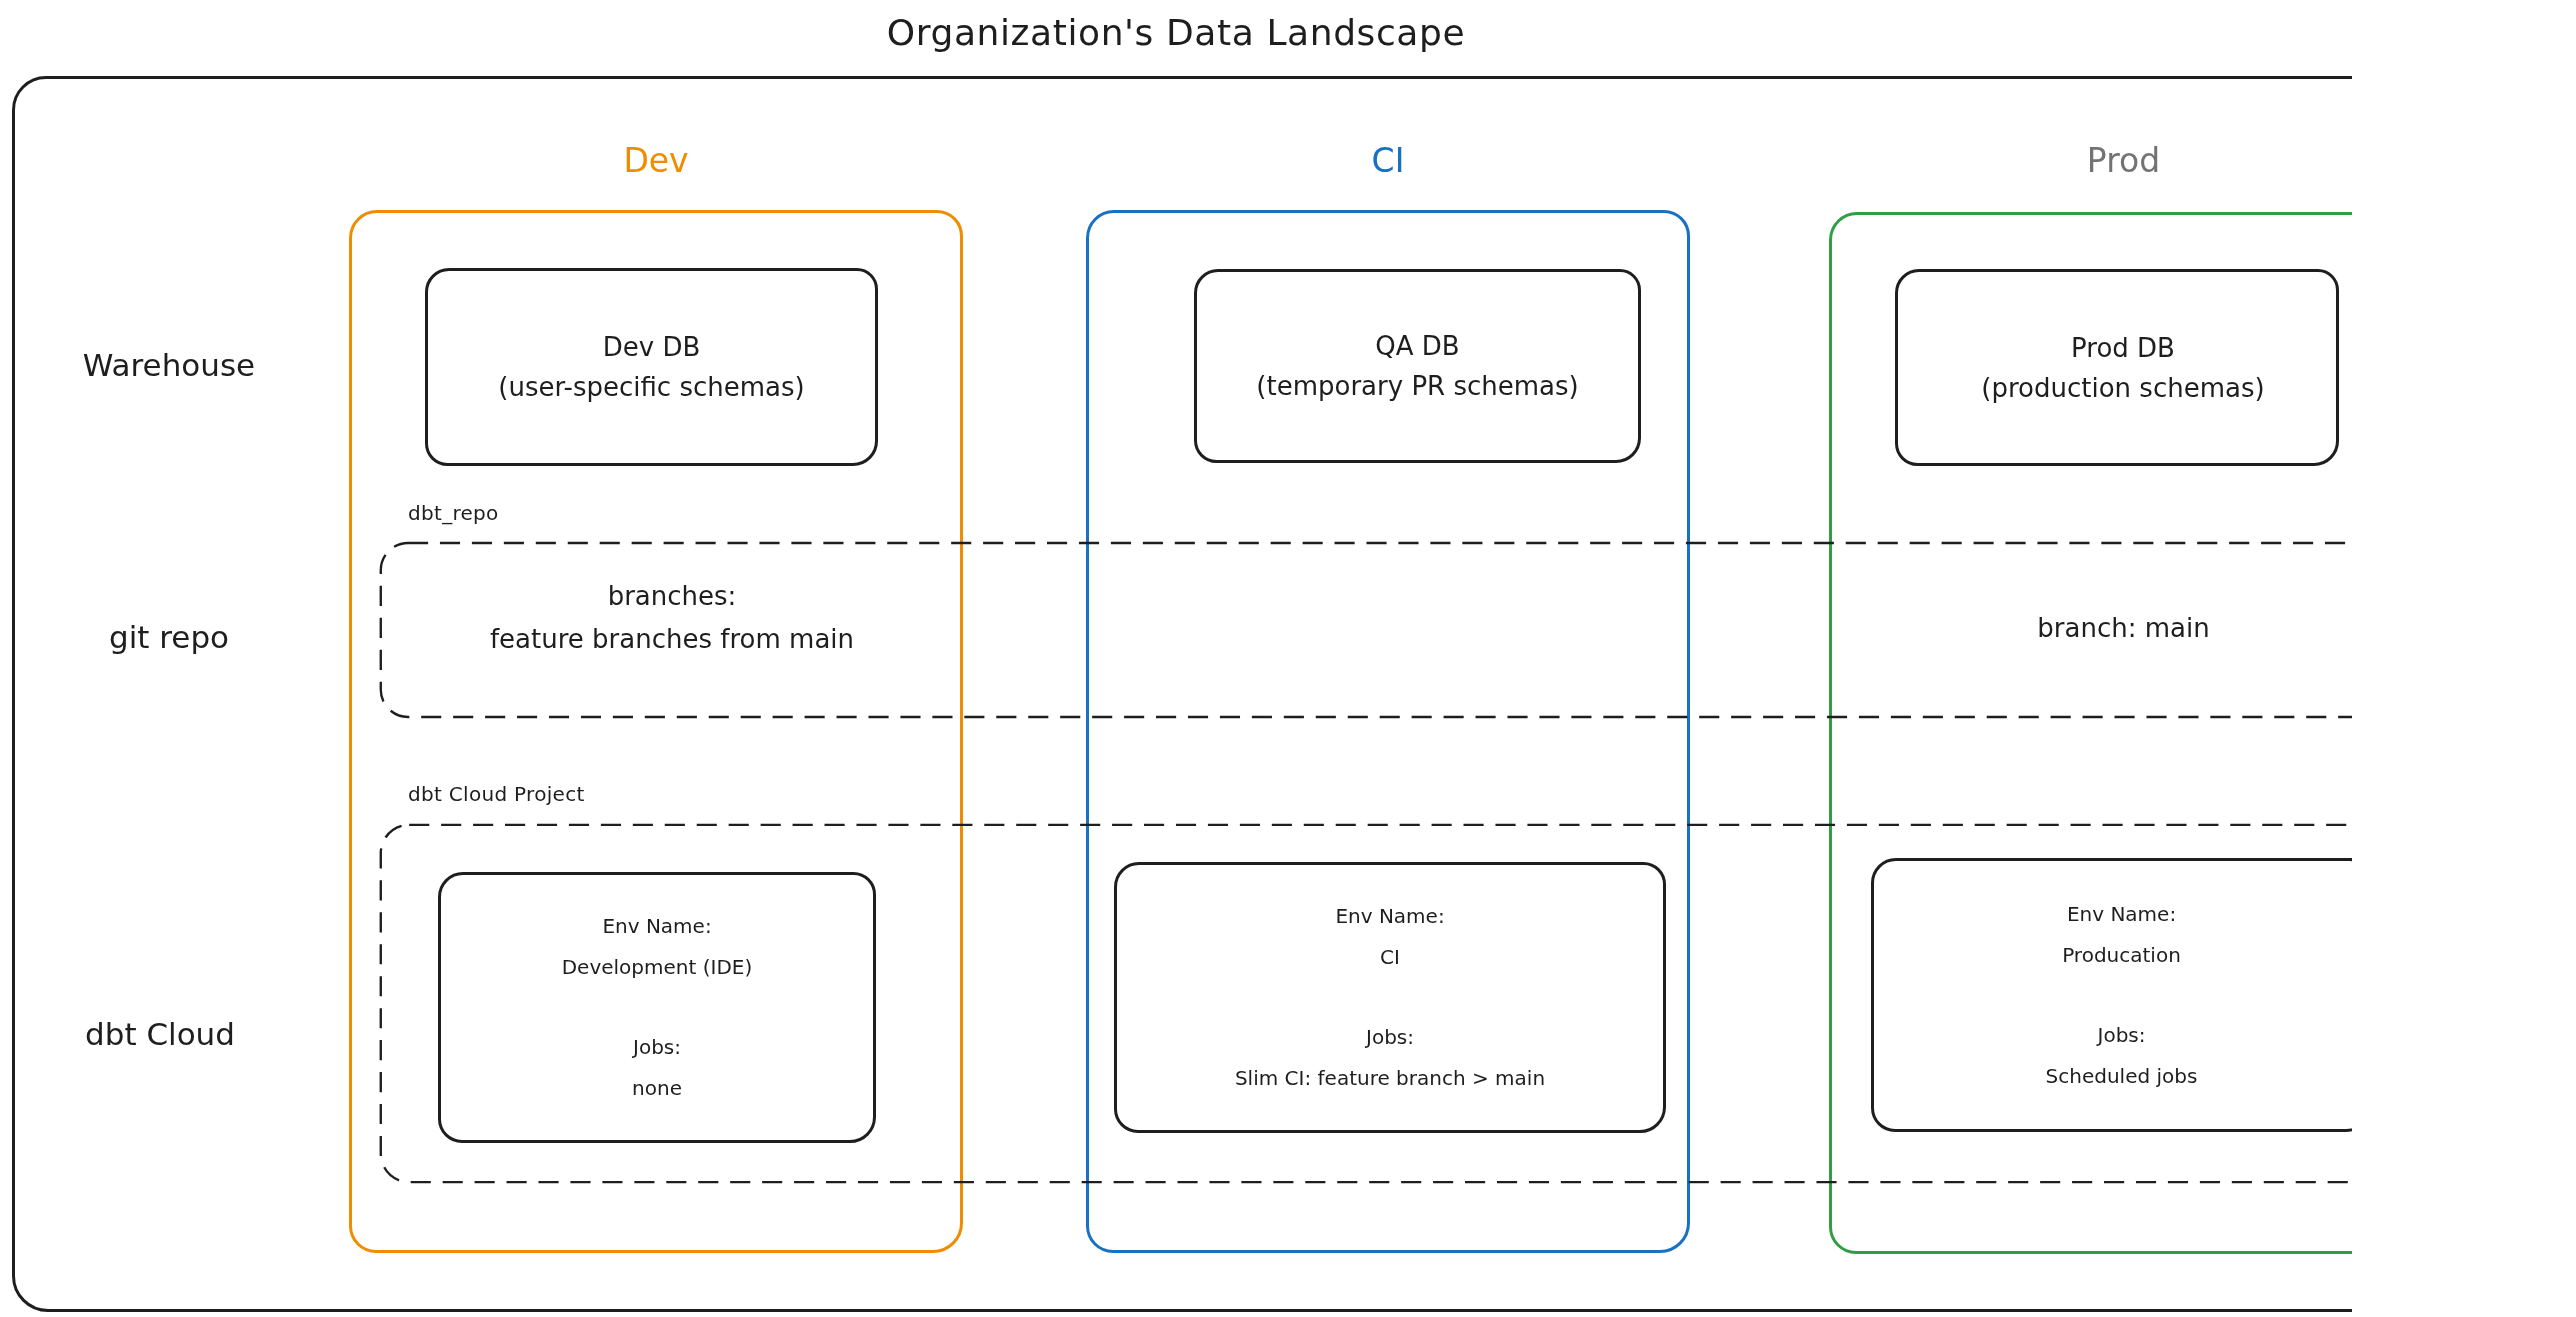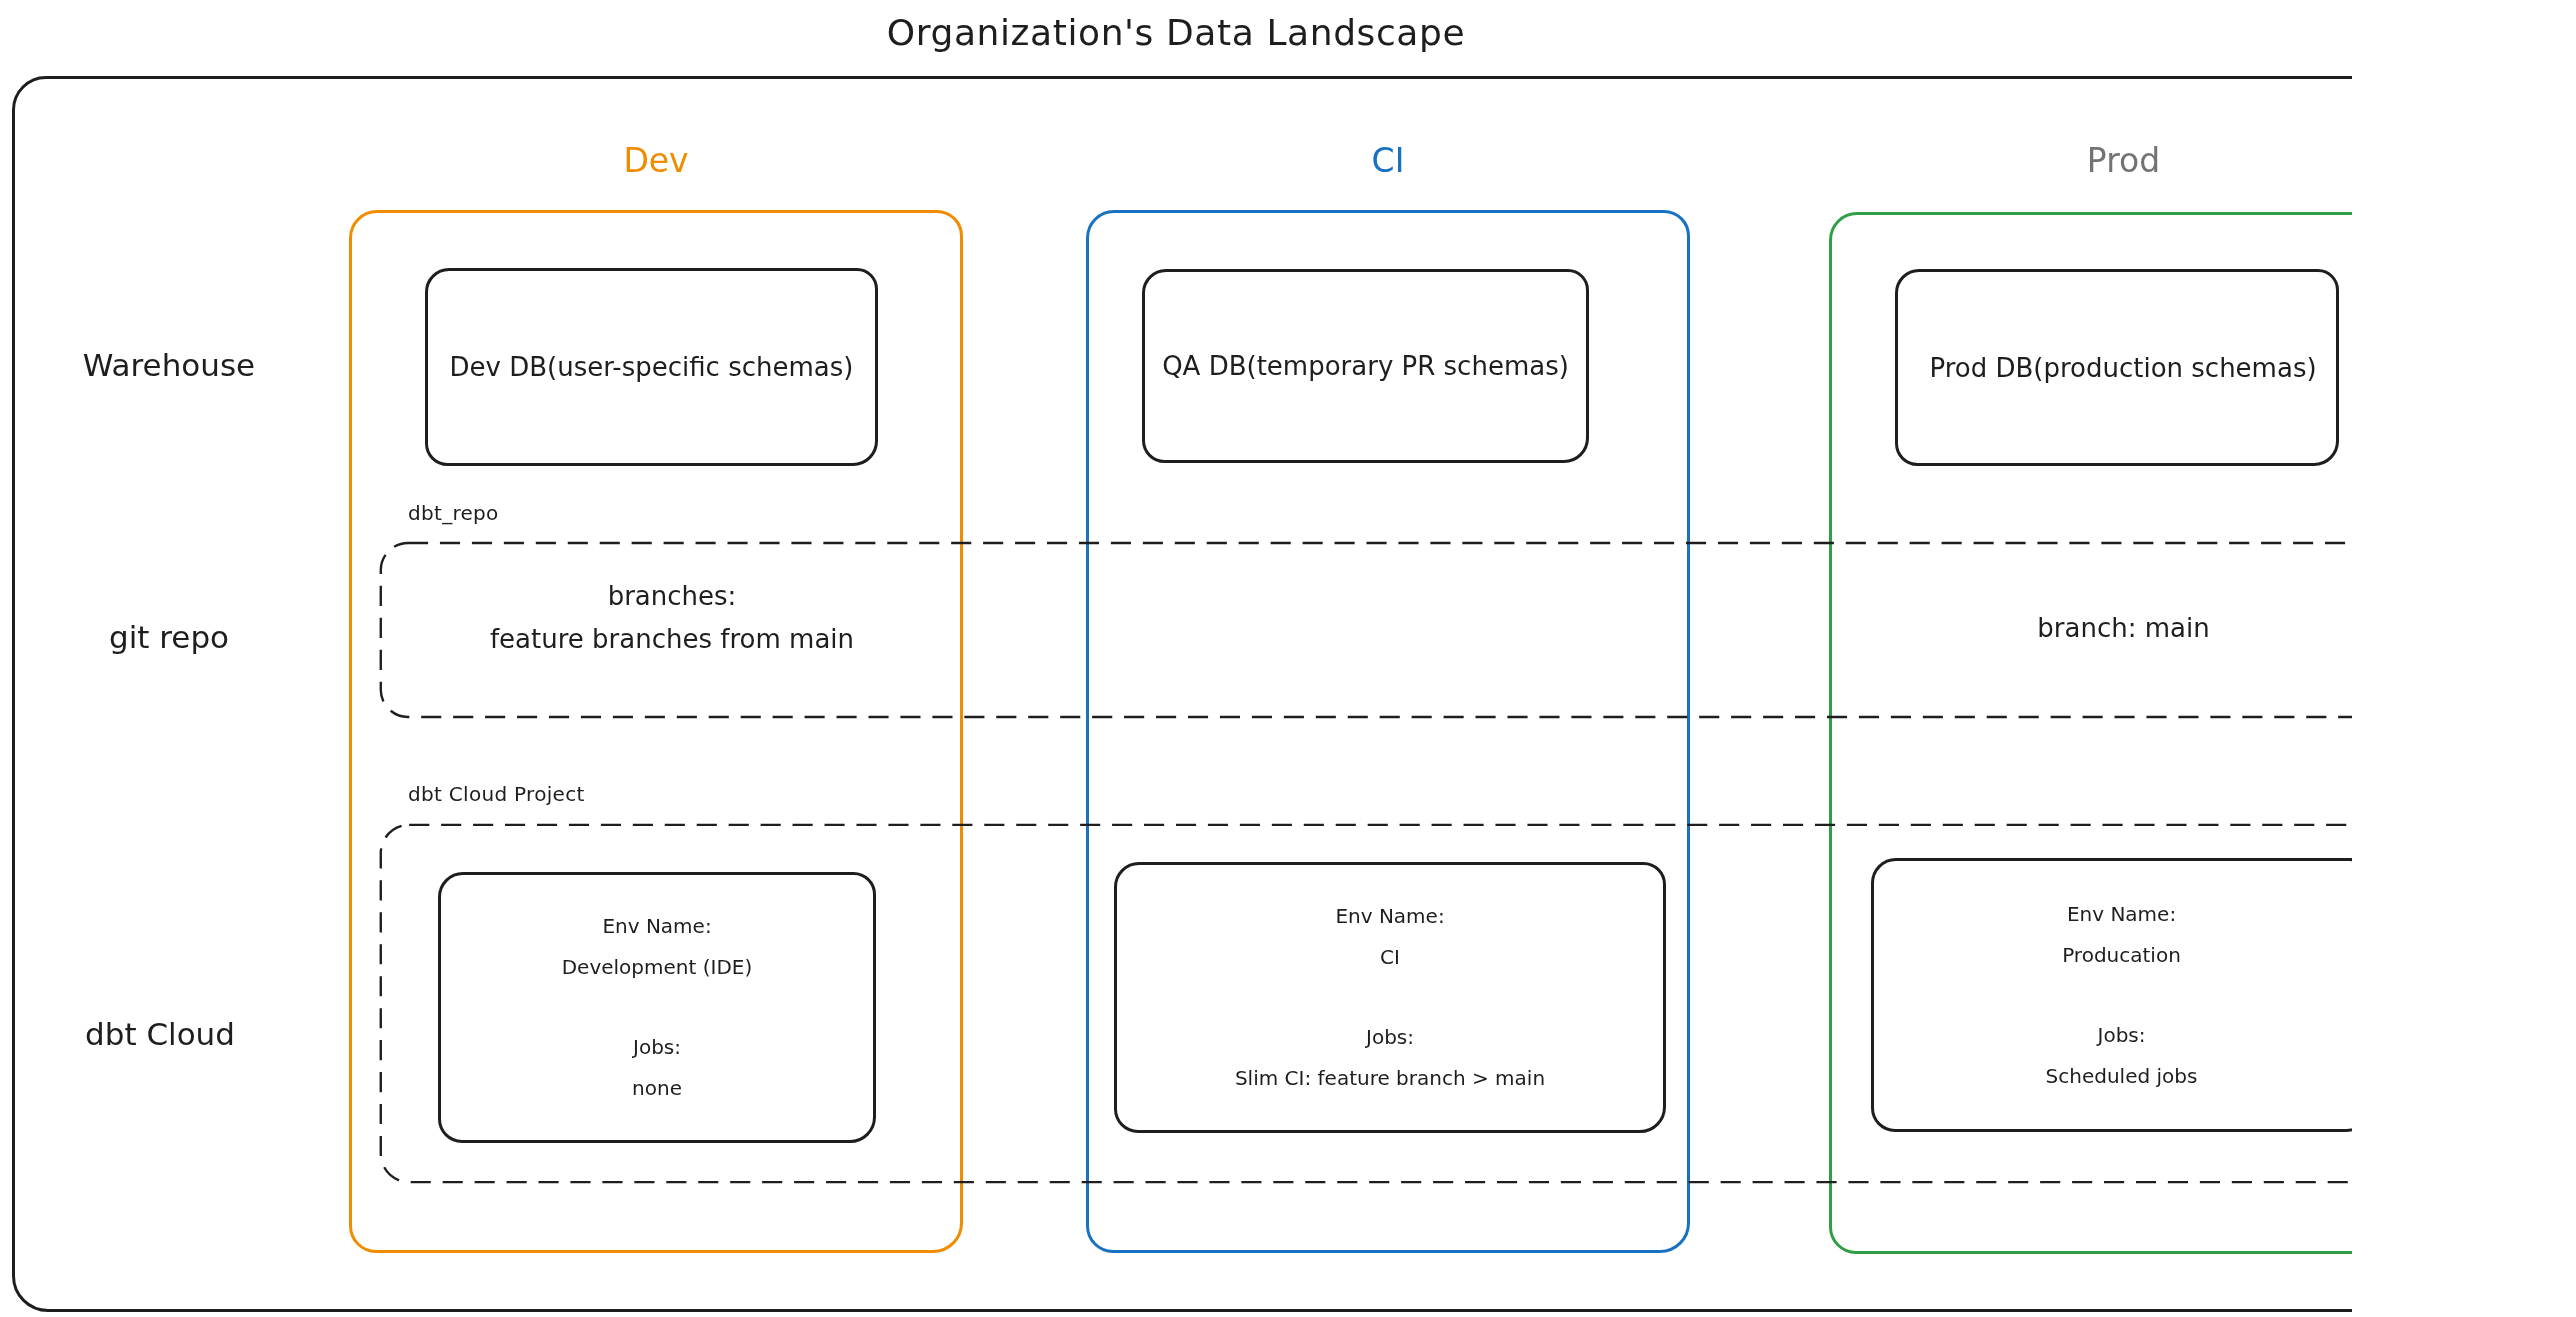--- a/index.html
+++ b/index.html
@@ -51,28 +51,28 @@
   
   .row-label { font-size: 31px; text-align: center; line-height: 54px; }
   #label-warehouse { left: 30px; top: 338px;  width: 278px; }
   #label-git       { left: 30px; top: 610px; width: 278px; }
   #label-dbt       { left: 21px; top: 1007px; width: 278px; }
 
   
   .db-box {
     border: 3px solid #1e1e1e;
     border-radius: 24px 21px 25px 22.5px;
-    display: flex; flex-direction: row;
+    display: flex; flex-direction: column;
     justify-content: center; align-items: center;
     text-align: center;
     font-size: 26px; line-height: 40px;
     background: transparent;
   }
   #dev-db  { left: 425px;  top: 268px; width: 453px; height: 198px; }
-  #qa-db   { left: 1142px; top: 269px; width: 447px; height: 194px; }
+  #qa-db   { left: 1194px; top: 269px; width: 447px; height: 194px; }
   #prod-db { left: 1895px; top: 269px; width: 444px; height: 197px; padding-left: 12px; }
 
   
   #git-dashed { left: 379px; top: 541px; }
   #dbt-dashed { left: 379px; top: 823px; }
 
   .mini-label { font-size: 20px; letter-spacing: 0.3px; }
   #label-dbt-repo    { left: 408px; top: 501px; }
   #label-dbt-project { left: 408px; top: 782px; }
 

